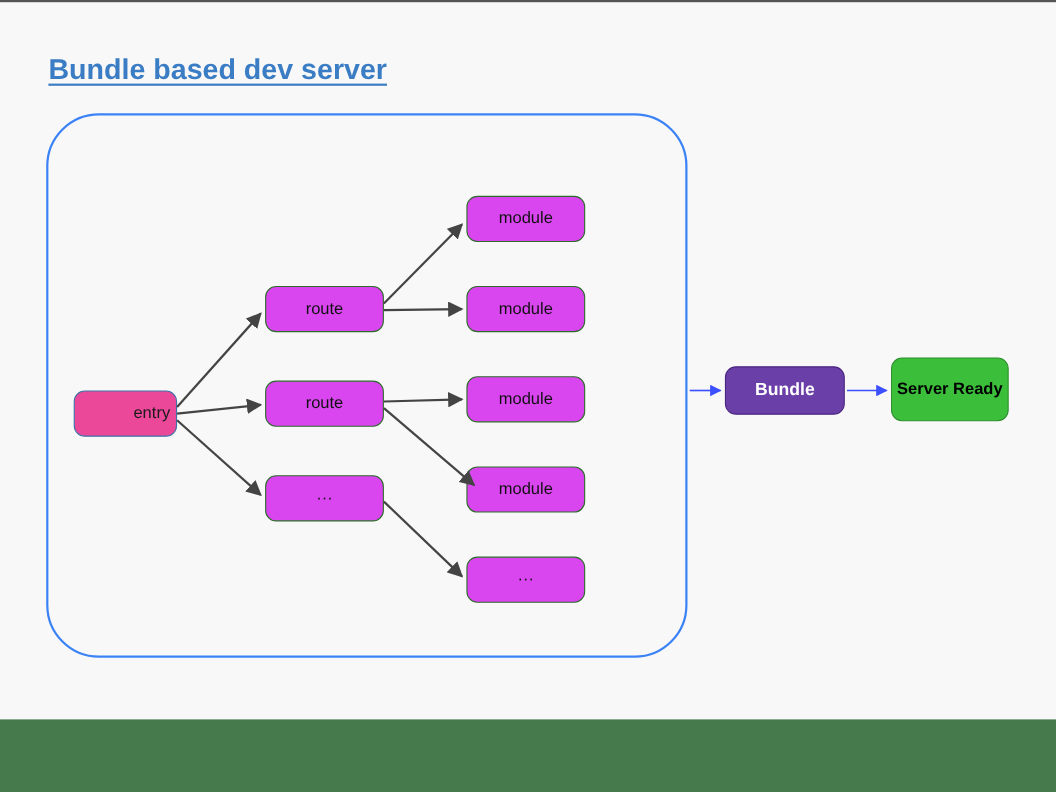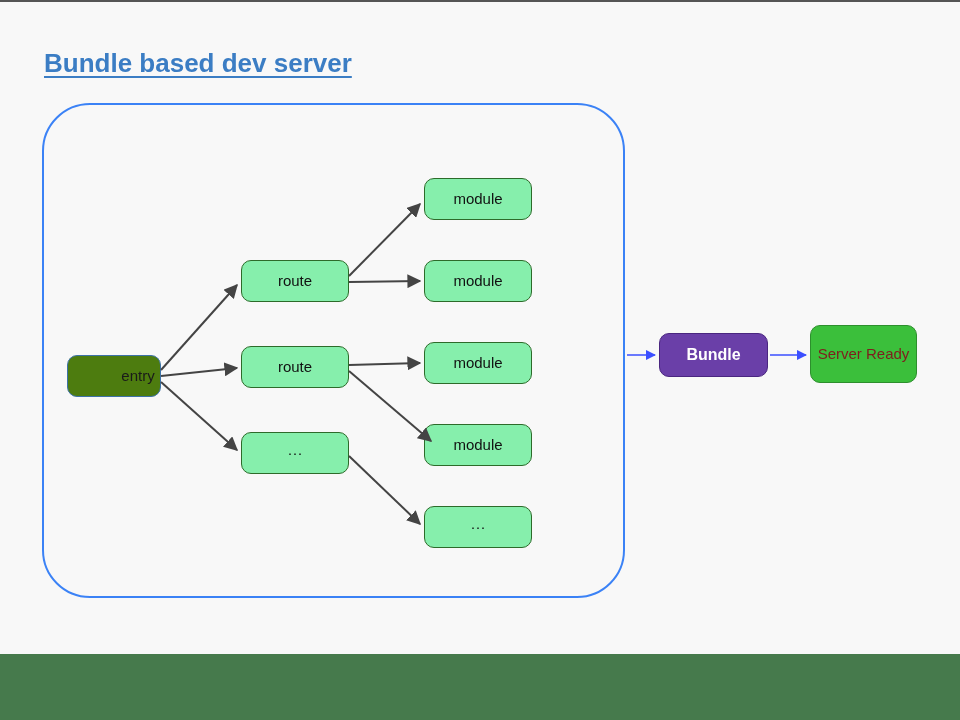--- a/index.html
+++ b/index.html
@@ -48,42 +48,42 @@
     position: absolute;
     display: flex;
     align-items: center;
     justify-content: center;
     border-radius: 10px;
     font-size: 15px;
     line-height: 1.2;
     text-align: center;
   }
   .node-entry {
-    background: #4d7c0f;
+    background: #ec4899;
     border: 1.5px solid #3d72a8;
     color: #1a1a1a;
     padding-left: 48px;
   }
   .node-green {
-    background: #86efac;
+    background: #d946ef;
     border: 1.5px solid #2d6b2a;
     color: #111;
   }
   .node-purple {
     background: #6a3fa8;
     border: 1.5px solid #4a2680;
     color: #fff;
     font-weight: 600;
     font-size: 16px;
   }
   .node-server {
     background: #3bbf3b;
     border: 1.5px solid #2d8f2d;
-    color: #7f1d1d;
-    font-weight: 400;
+    color: #000000;
+    font-weight: 700;
     font-size: 15px;
     line-height: 1.25;
   }
   svg.arrows {
     position: absolute;
     top: 0; left: 0;
     width: 960px;
     height: 720px;
     pointer-events: none;
   }

